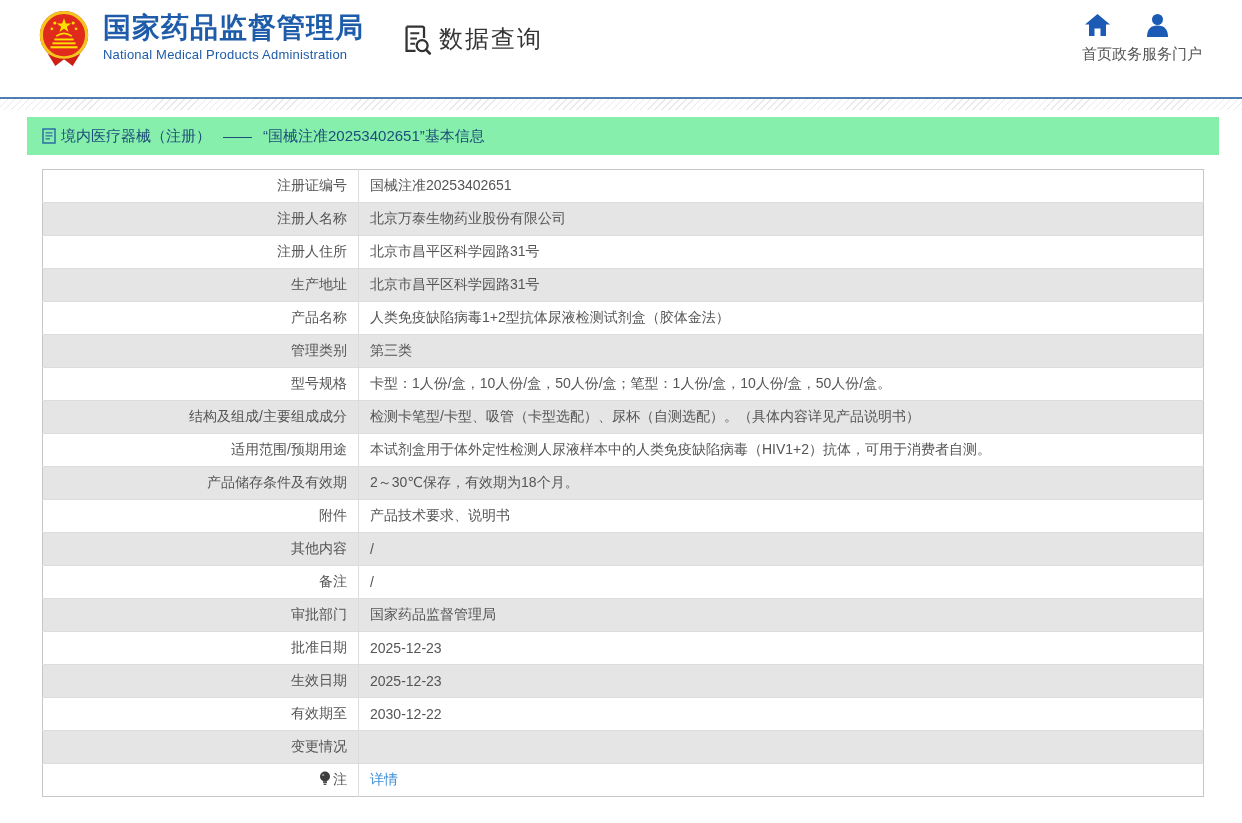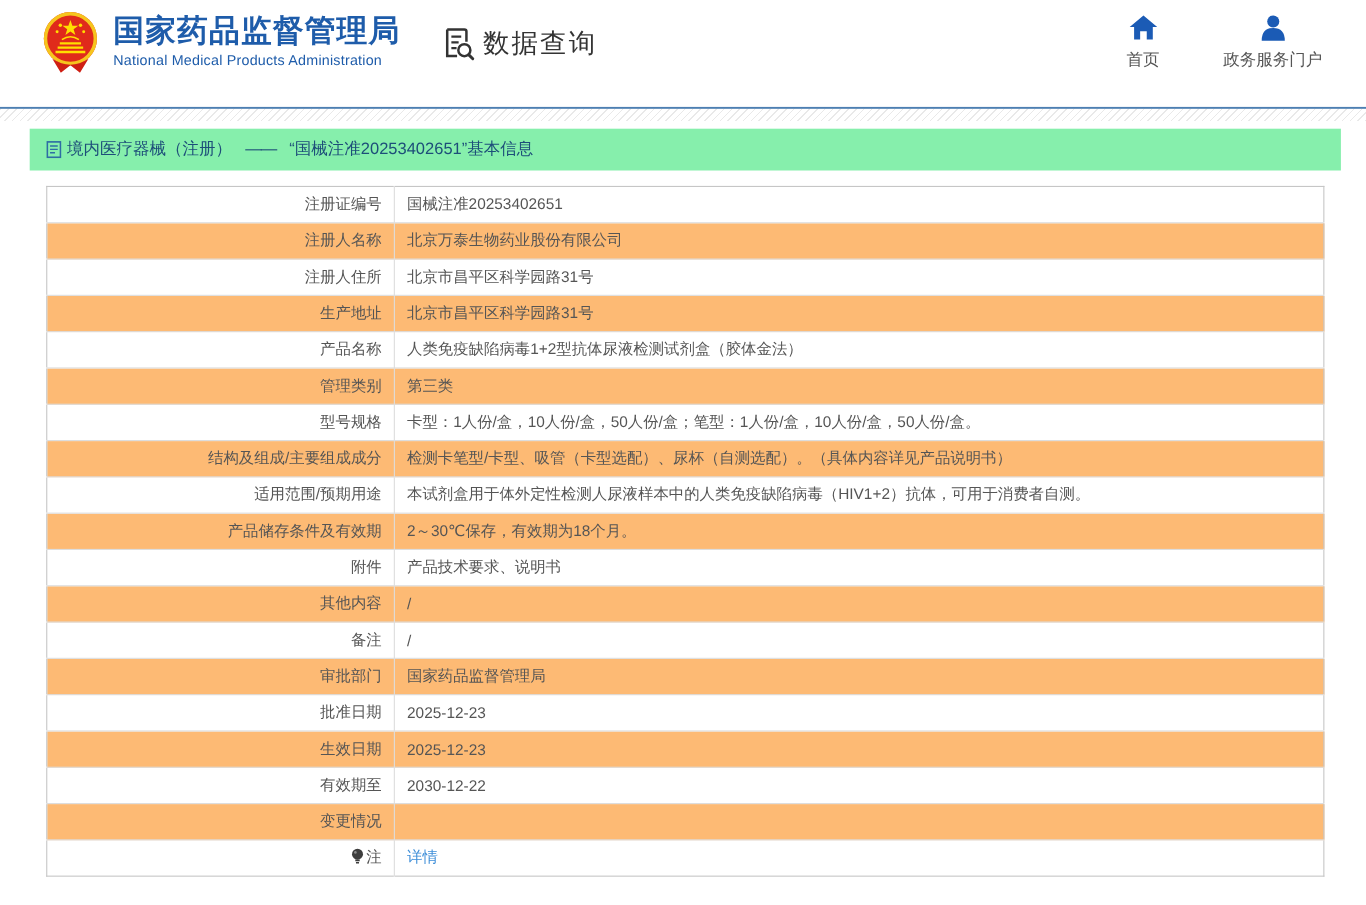--- a/index.html
+++ b/index.html
@@ -13,21 +13,21 @@
   .site-header { position: relative; height: 97px; background: #fff; }
   .logo-group { position: absolute; left: 35px; top: 9px; display: flex; align-items: flex-start; cursor: pointer; }
   .emblem { display: block; width: 58px; height: 58px; margin-right: 10px; }
   .logo-text { padding-top: 4px; }
   .site-title { font-size: 28px; font-weight: bold; color: #1e5caa; letter-spacing: 1px; line-height: 1.1; }
   .site-subtitle { font-size: 13px; color: #1e5caa; margin-top: 3px; letter-spacing: 0.2px; }
   .section-group { position: absolute; left: 399px; top: 22px; display: flex; align-items: center; }
   .section-group svg { display: block; margin-right: 6px; }
   .section-title { font-size: 24px; color: #333; letter-spacing: 2px; }
   .top-nav { position: absolute; right: 40px; top: 12px; display: flex; }
-  .nav-item { display: flex; flex-direction: column; align-items: center; text-decoration: none; margin-left: 58px; cursor: pointer; }
+  .nav-item { display: flex; flex-direction: column; align-items: center; text-decoration: none; cursor: pointer; }
   .nav-item svg { display: block; }
   .nav-label { font-size: 15px; color: #555; margin-top: 7px; white-space: nowrap; }
   .header-line { height: 2px; background: #4d7fb2; }
   .hatch-band {
     height: 11px;
     background: repeating-linear-gradient(135deg, #e9e9e9 0px, #e9e9e9 1px, #ffffff 1px, #ffffff 5px);
   }
   
   .main-wrap { margin: 7px 23px 0 27px; width: 1192px; }
   .breadcrumb-bar {
@@ -37,21 +37,21 @@
   }
   .breadcrumb-bar svg { display: block; margin-right: 5px; }
   .crumb-sep { margin: 0 12px; letter-spacing: -1px; }
   .info-table {
     width: 1162px; margin: 14px 15px 0 15px;
     border-collapse: collapse;
     border: 1px solid #c6c6c6;
     font-size: 14px; color: #555;
   }
   .info-table tr { background: #ffffff; padding-left: 47px; }
-  .info-table tr.alt { background: #fdba74; }
+  .info-table tr.alt { background: #e5e5e5; }
   .info-table td { height: 33px; border-bottom: 1px solid #dddddd; vertical-align: middle; }
   .info-table tr:last-child td { border-bottom: none; }
   .label-cell {
     width: 316px; padding-right: 11px; text-align: right;
     border-right: 1px solid #dddddd; color: #555; white-space: nowrap;
   }
   .value-cell { padding-left: 11px; color: #555; }
   .value-cell a { color: #3e8ed8; text-decoration: none; cursor: pointer; text-align: right; }
   .bulb { display: inline-block; vertical-align: -2px; margin-right: 2px; }
 </style>

